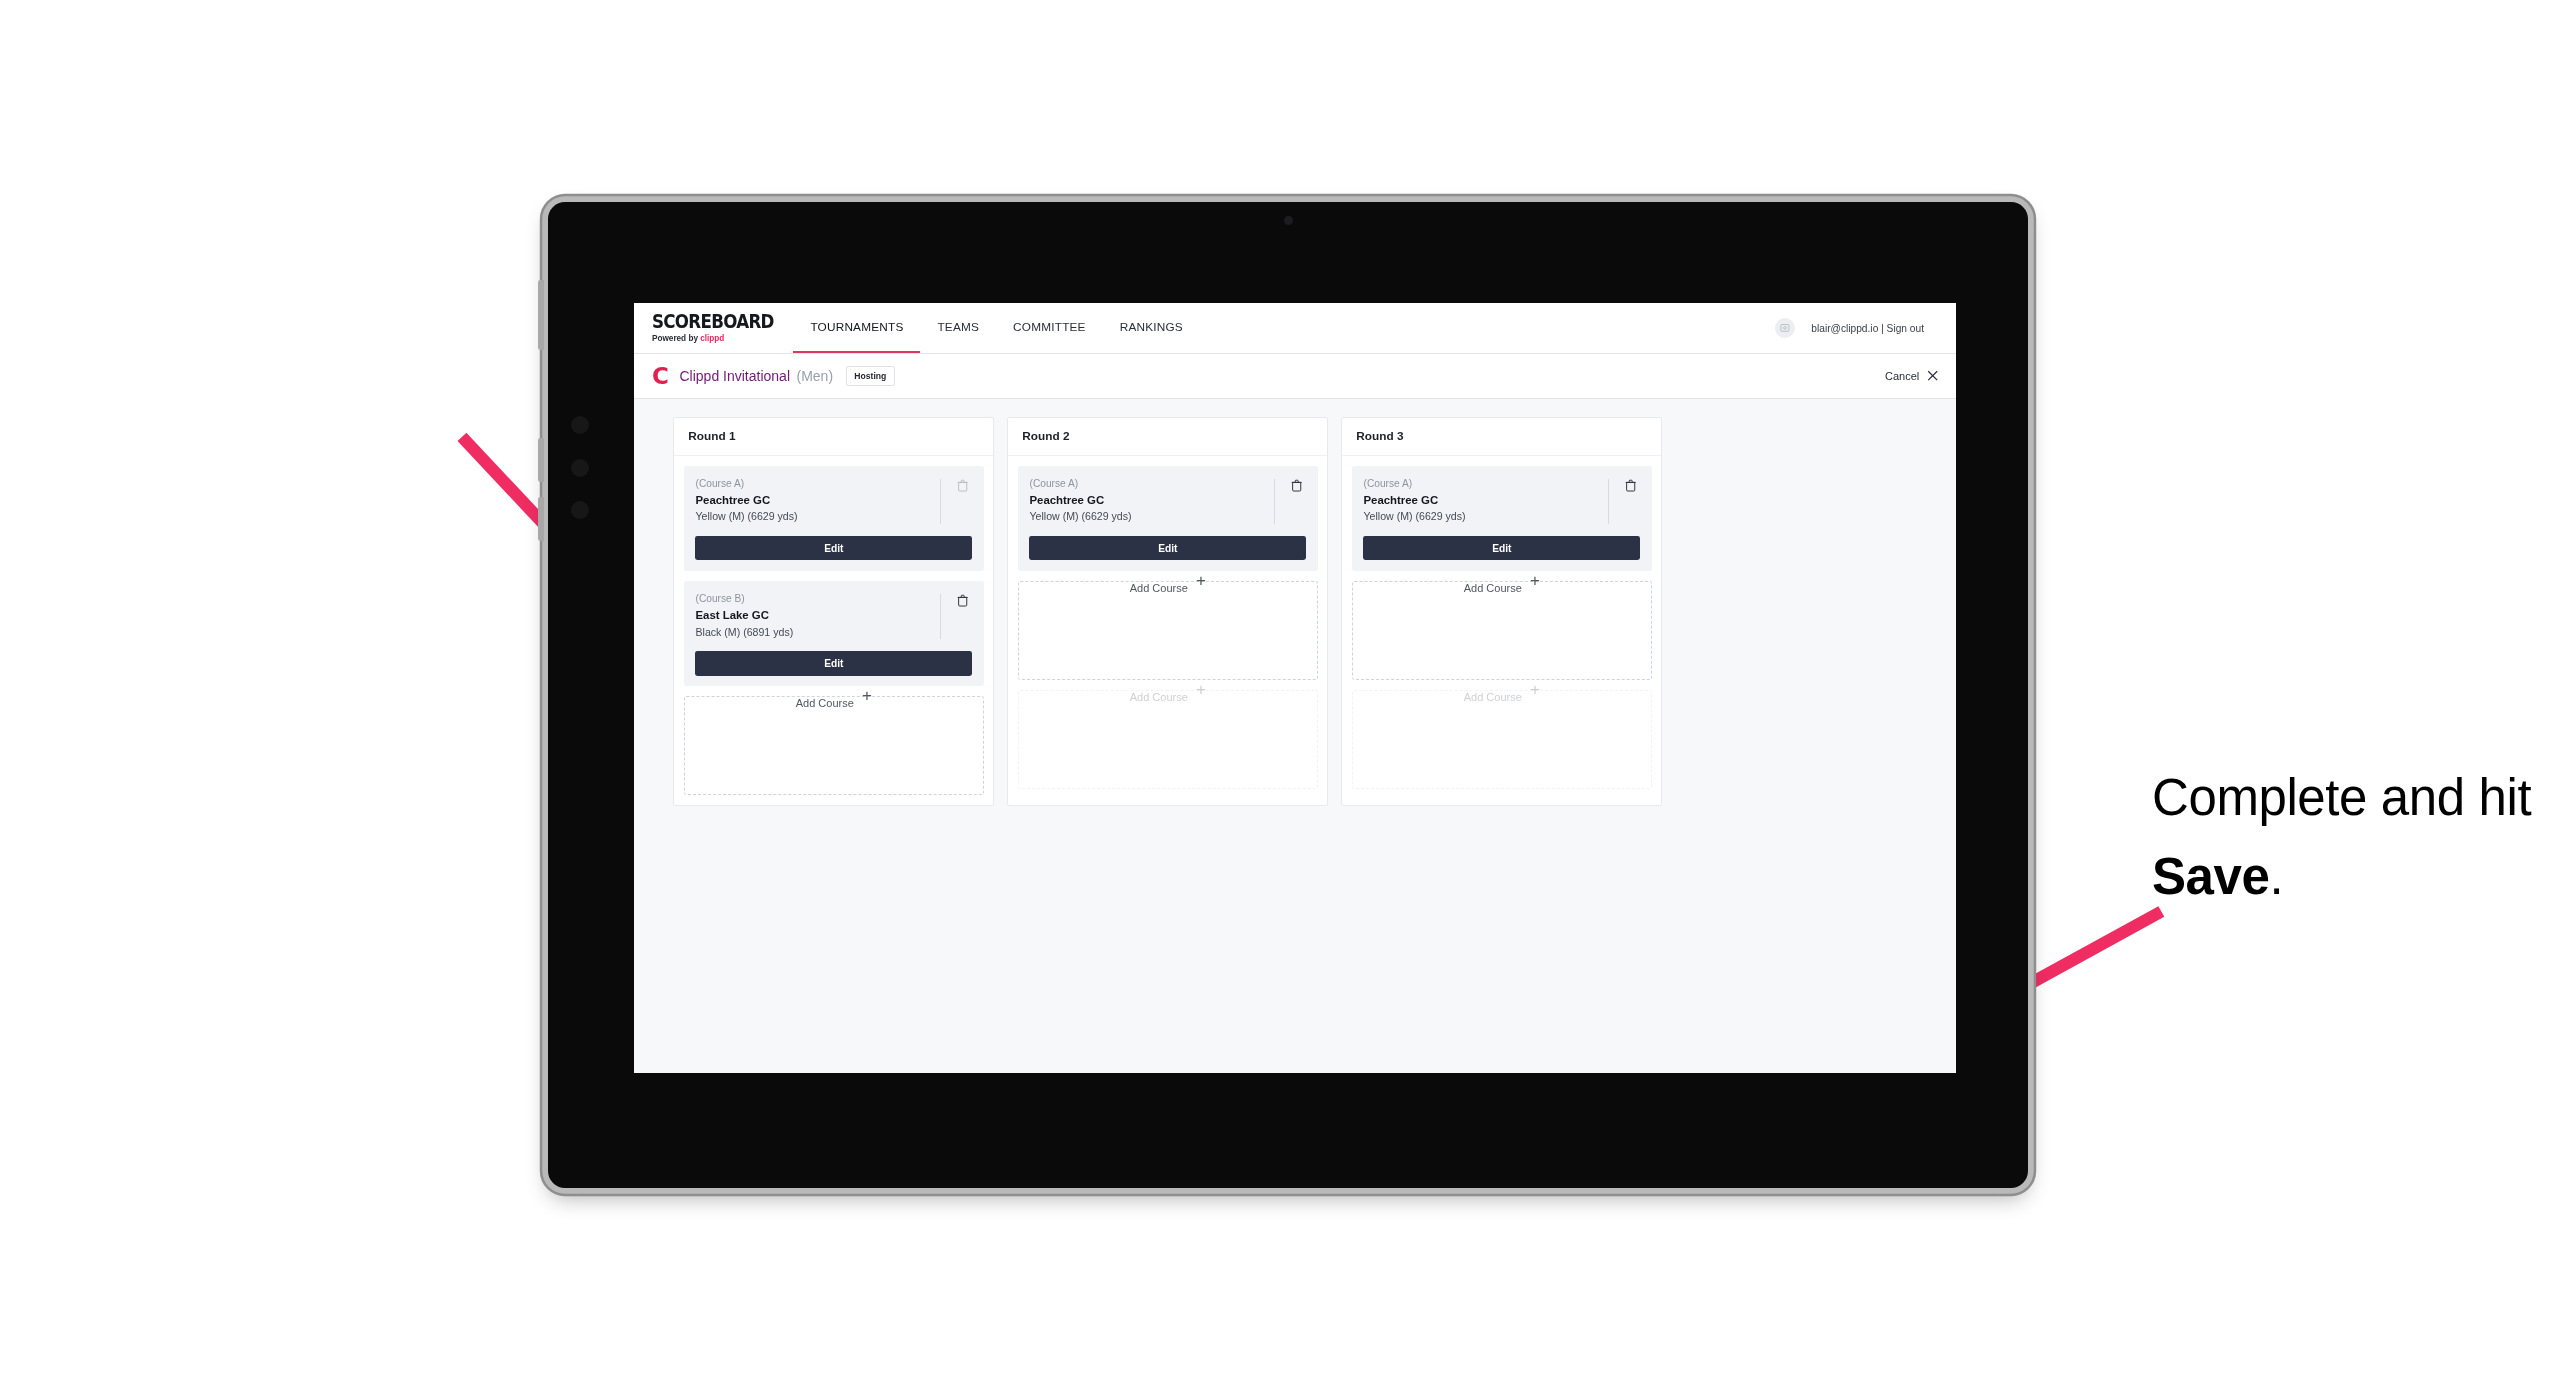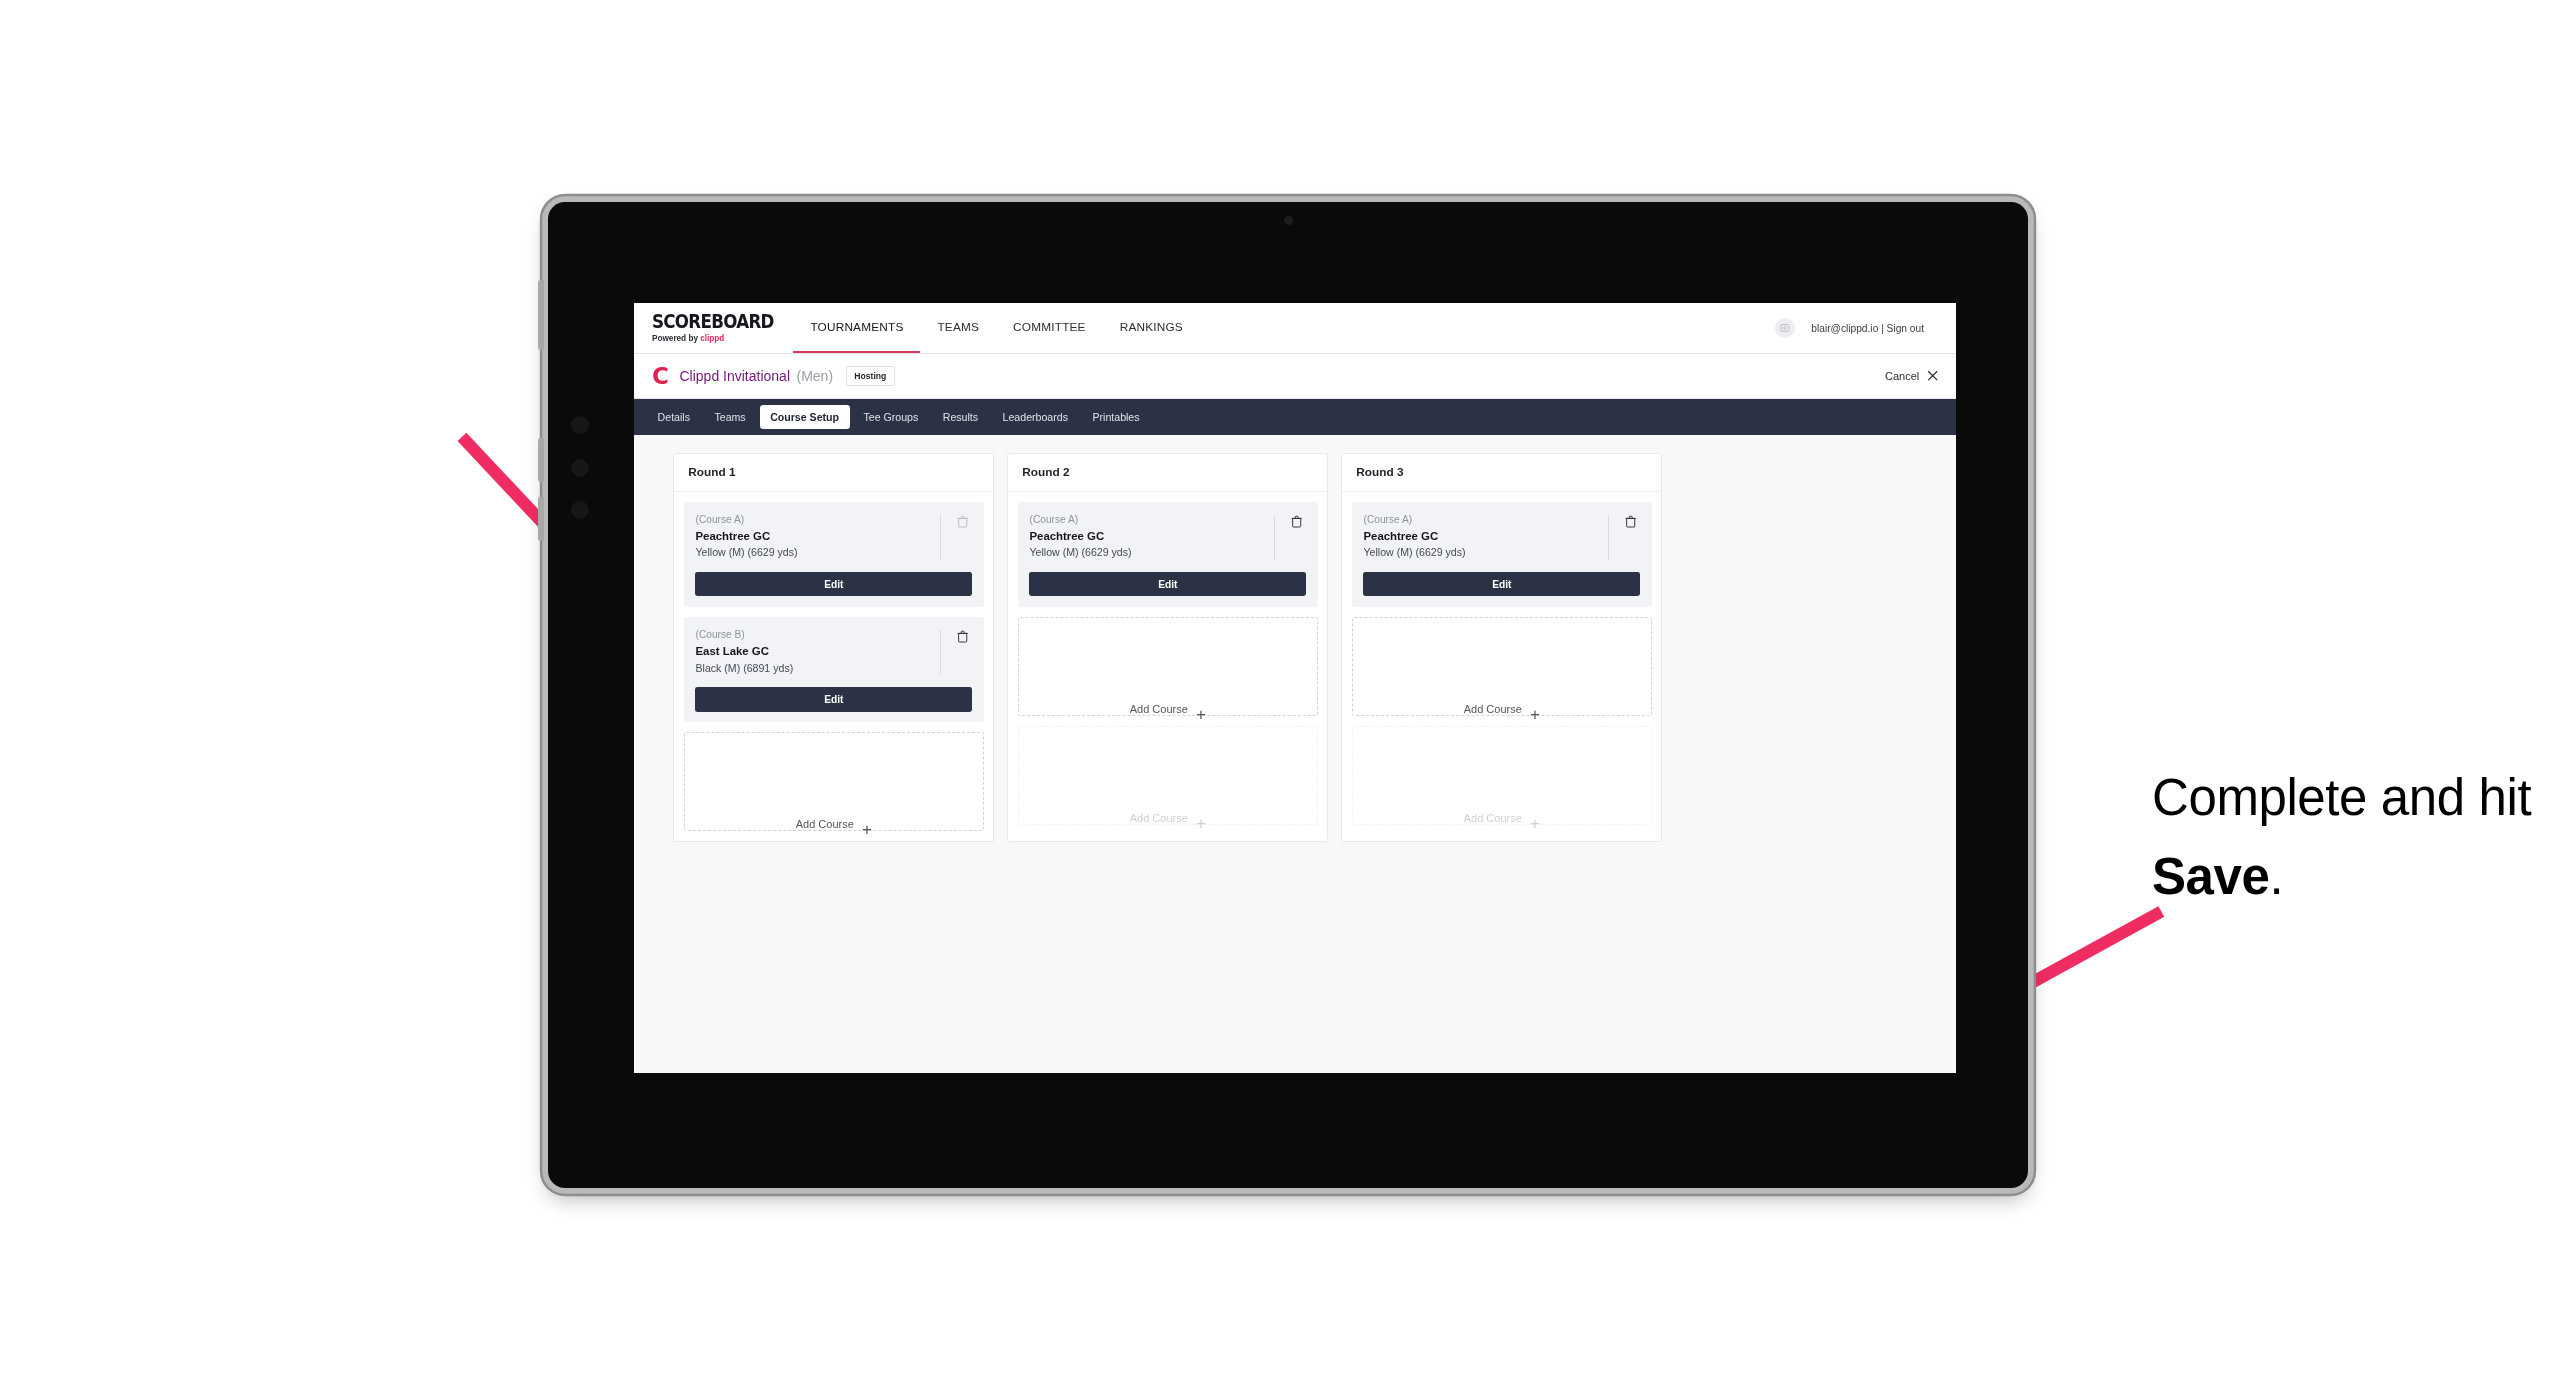--- a/index.html
+++ b/index.html
@@ -169,21 +169,21 @@
   .cc-trash { width: 19.6px; display: flex; justify-content: center; padding-top: 1.6px; cursor: pointer; }
   .cc-trash.muted { opacity: 0.28; }
   .edit-btn {
     margin-top: 10.6px; height: 24.5px; border-radius: 2.4px; background: #2b3245;
     color: #fff; font-size: 10.2px; font-weight: 600;
     display: flex; align-items: center; justify-content: center; cursor: pointer;
   }
 
   .add-course {
     height: 99px; border: 0.8px dashed #cfd3da; border-radius: 2.4px;
-    background: #fff; display: flex; align-items: flex-end; justify-content: center;
+    background: #fff; display: flex; align-items: flex-start; justify-content: center;
     gap: 8.2px; font-size: 11px; color: #51565f; cursor: pointer;
   }
   .add-course .plus {
     font-size: 17px; line-height: 0; color: #51565f; font-weight: 300; margin-top: -0.8px;
   }
   .add-course.ghost { opacity: 0.28; }
 </style>
 </head>
 <body>
 
@@ -250,29 +250,20 @@
         <div class="t-badge">Hosting</div>
         <div class="t-cancel">
           <span>Cancel</span>
           <svg width="11.4" height="11.4" viewBox="0 0 14 14">
             <line x1="1.5" y1="1.5" x2="12.5" y2="12.5" stroke="#2a2d35" stroke-width="1.5"></line>
             <line x1="12.5" y1="1.5" x2="1.5" y2="12.5" stroke="#2a2d35" stroke-width="1.5"></line>
           </svg>
         </div>
       </div>
 
-      <div class="tabs">
-        <div class="tab">Details</div>
-        <div class="tab">Teams</div>
-        <div class="tab active">Course Setup</div>
-        <div class="tab">Tee Groups</div>
-        <div class="tab">Results</div>
-        <div class="tab">Leaderboards</div>
-        <div class="tab">Printables</div>
-      </div>
 
       <div class="rounds">
 
         <div class="round-col">
           <div class="round-head">Round 1</div>
           <div class="round-body">
 
             <div class="course-card">
               <div class="cc-top">
                 <div class="cc-info">

